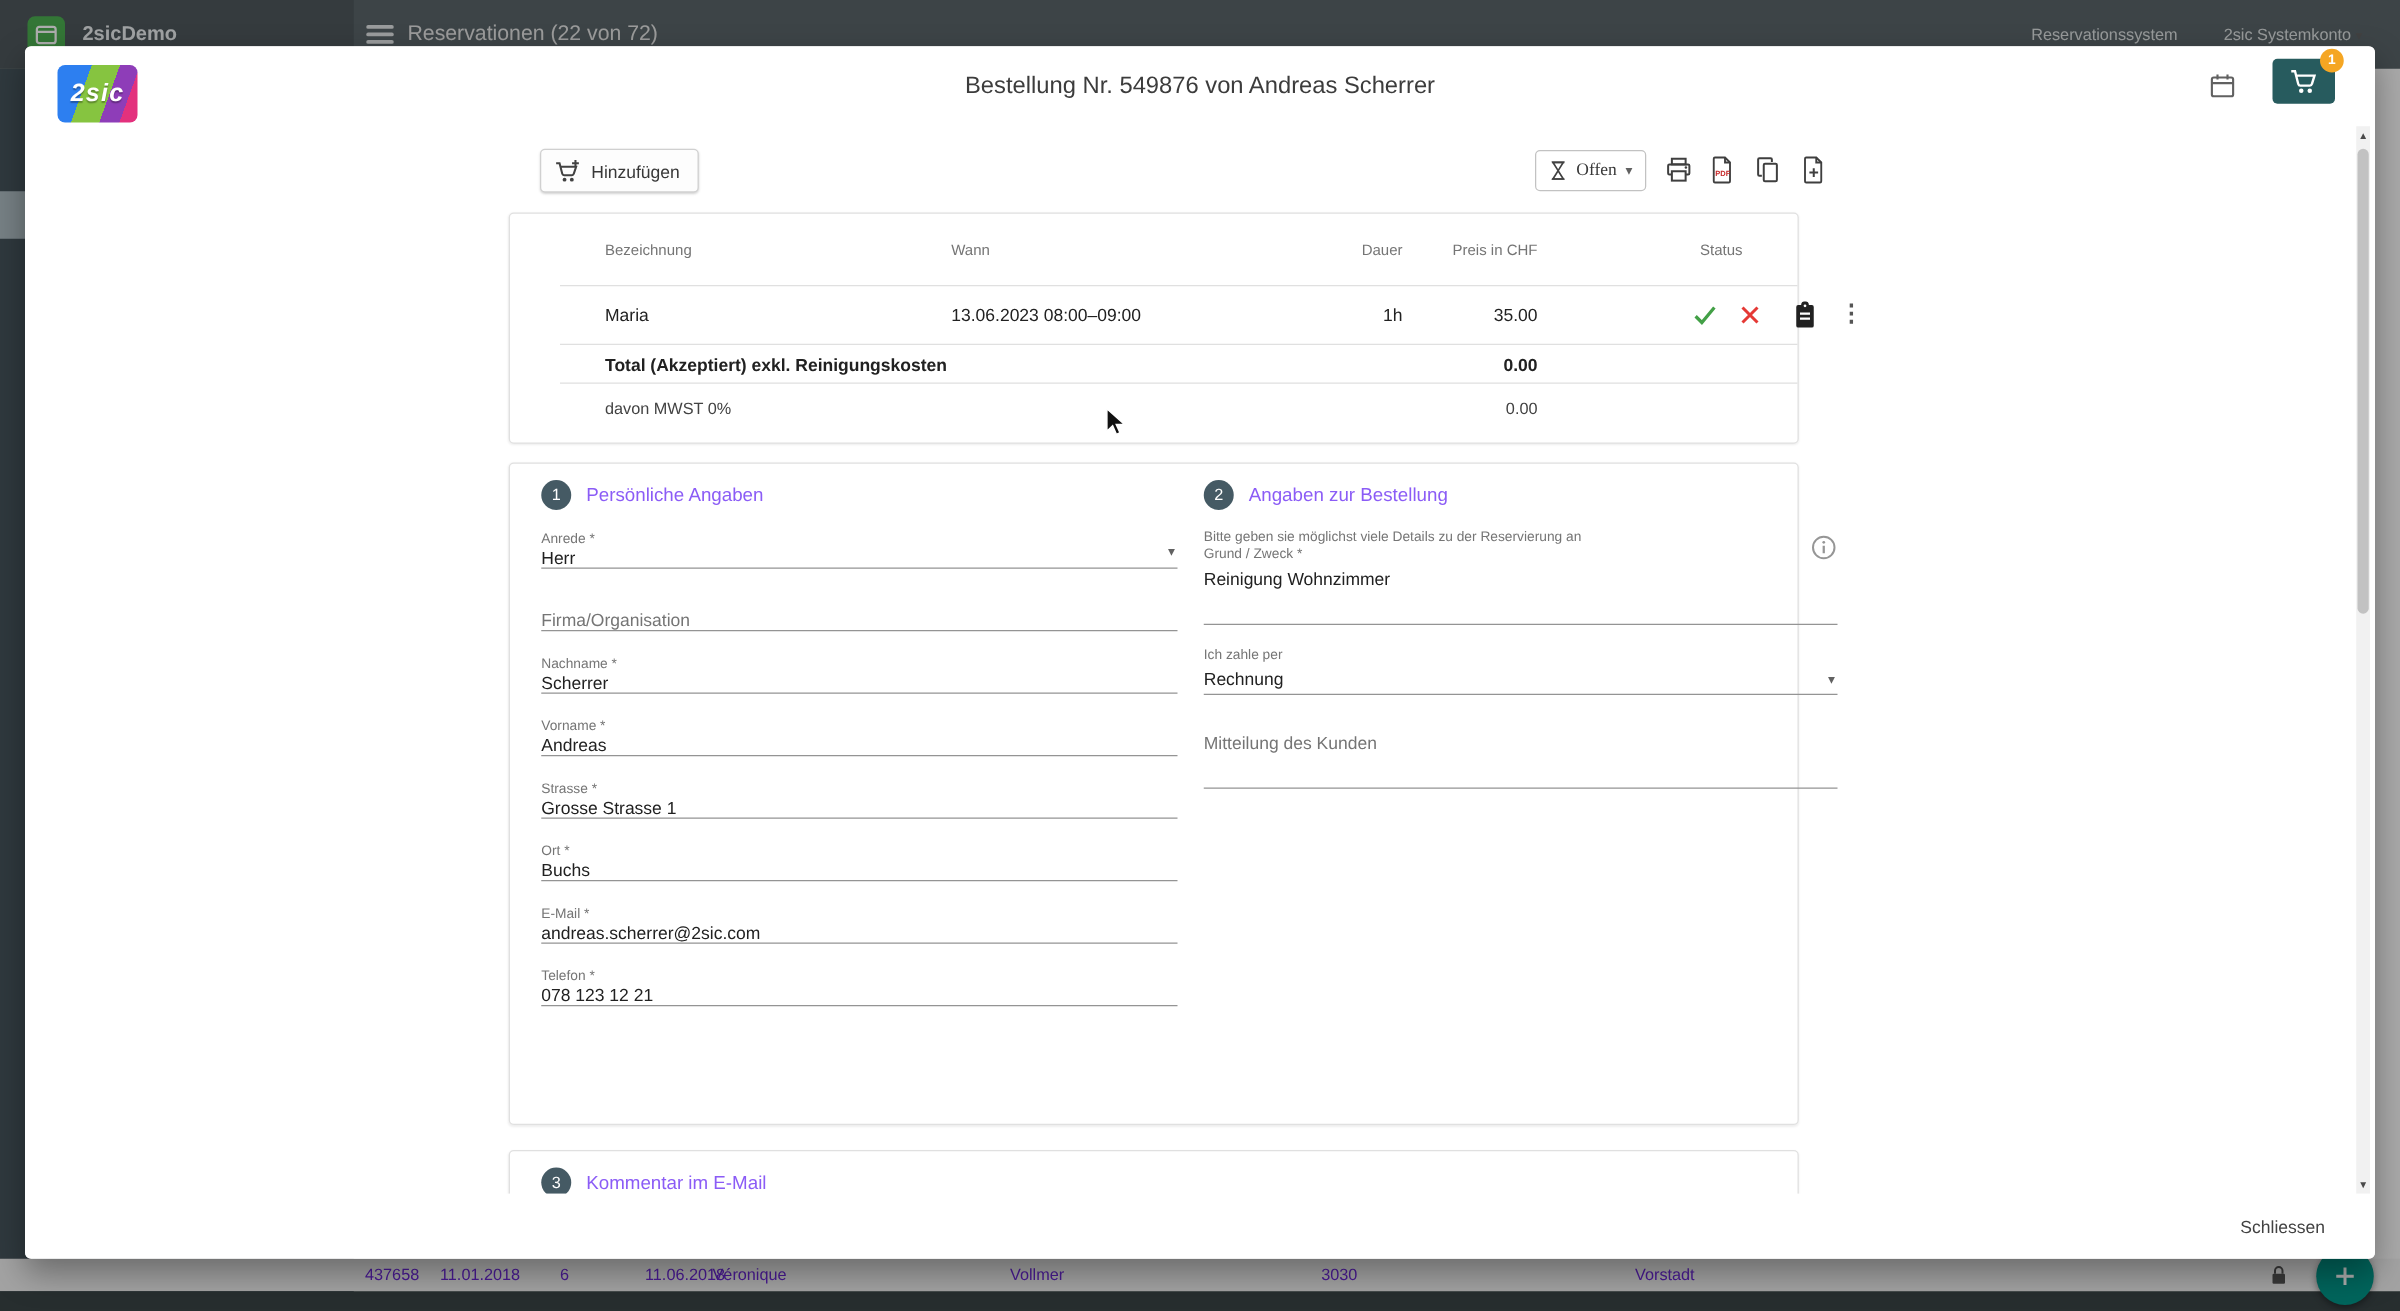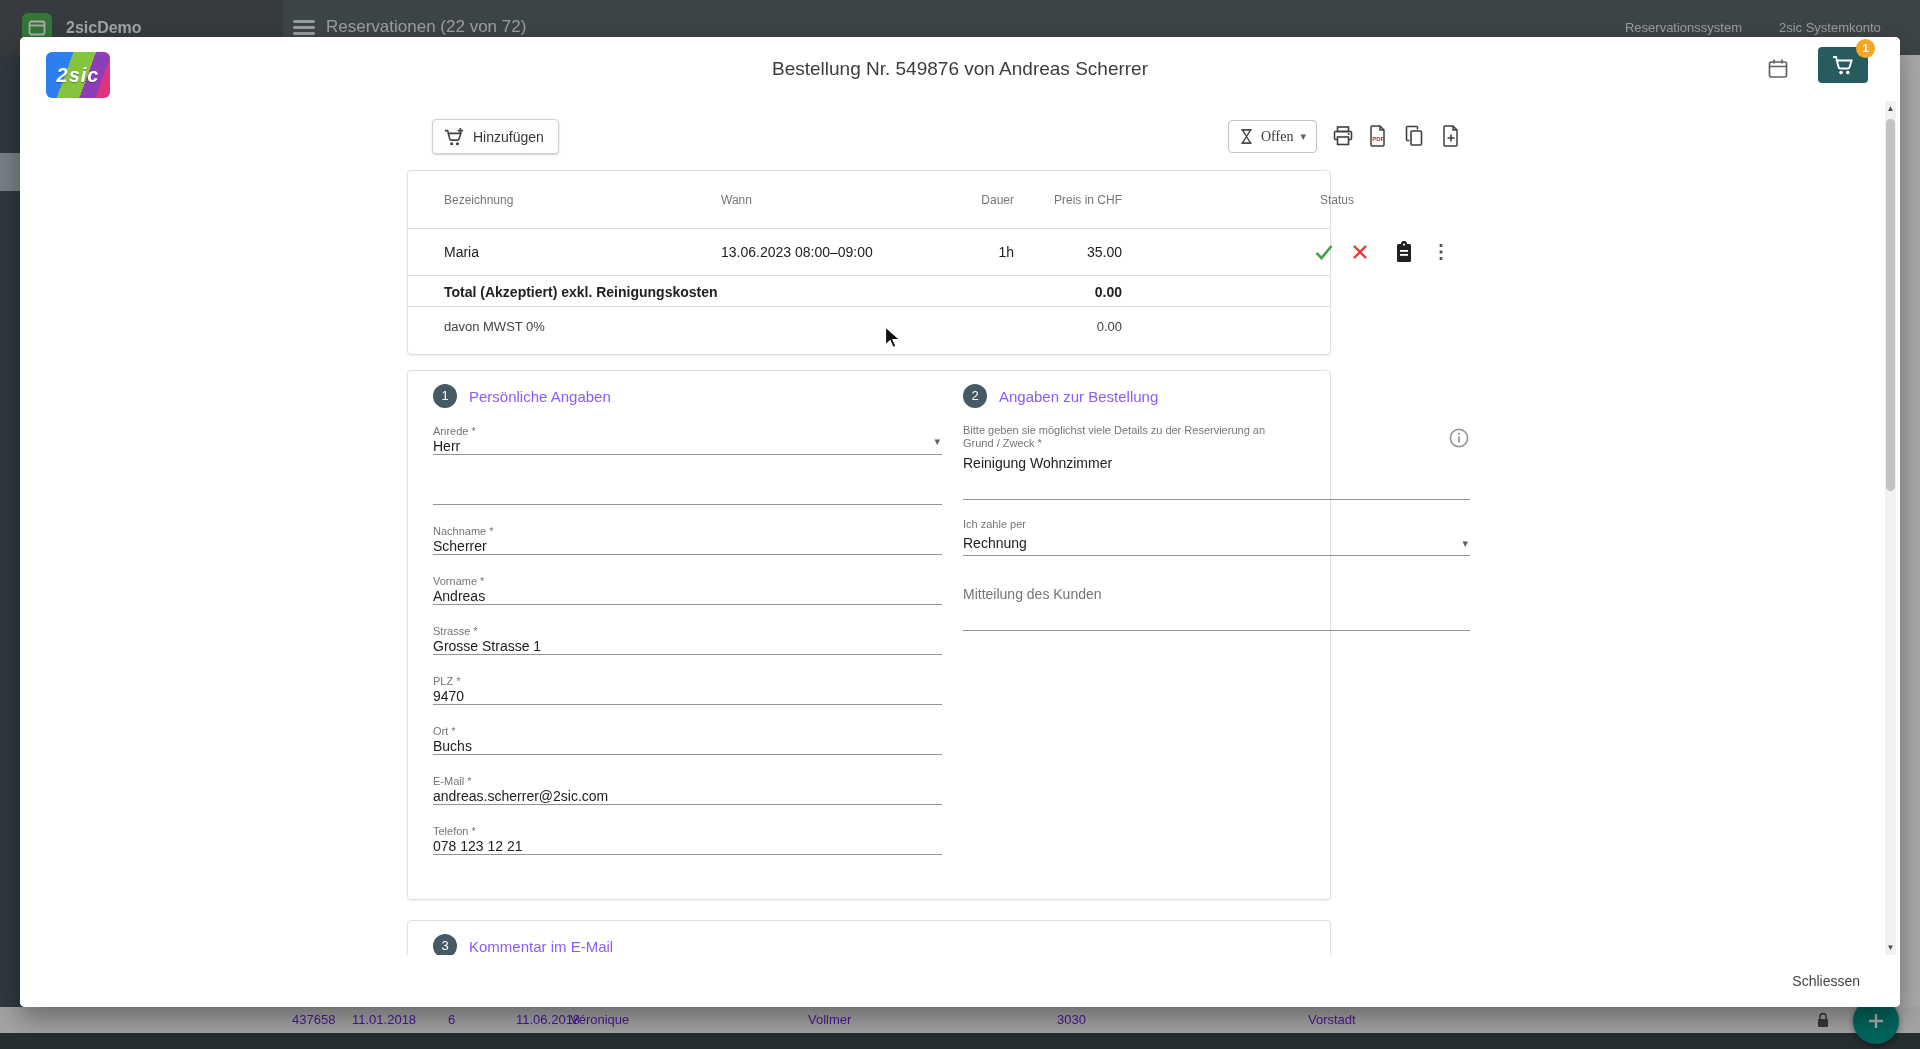--- a/index.html
+++ b/index.html
@@ -59,22 +59,22 @@
     border:1px solid #d0d0d0; border-radius:4px; box-shadow:0 1px 2px rgba(0,0,0,.18); cursor:pointer;
     display:flex; align-items:center; gap:8px; font-size:14px; color:#383838; font-family:inherit; }
   .btn-status { position:absolute; left:1208px; top:19px; height:33px; padding:0 10px; background:#fff;
     border:1px solid #c2c2c2; border-radius:4px; cursor:pointer; display:flex; align-items:center; gap:7px;
     font-size:14px; color:#383838; font-family:Liberation Serif, serif; }
   .icon-btn { position:absolute; top:18px; width:34px; height:34px; background:none; border:none; cursor:pointer;
     display:flex; align-items:center; justify-content:center; }
   .caret { color:#616161; font-size:11px; }
 
   
-  .card { position:absolute; left:387px; width:924px; background:#fff; border:1px solid #e0e0e0;
-    border-radius:4px; box-shadow:0 1px 2px rgba(0,0,0,.07); }
+  .card { position:absolute; left:387px; width:1032px; background:#fff; border:1px solid #e0e0e0;
+    border-radius:4px; box-shadow:0 1px 2px rgba(0,0,0,.07);padding-left:40px; }
   .table-card { top:69px; height:185px; }
   .sections-card { top:269px; height:530px; }
   .comment-card { top:819px; height:120px; }
 
   
   .t-head, .t-row, .t-total, .t-vat { position:relative; }
   .t-head { height:58px; border-bottom:1px solid #e0e0e0; font-size:12px; color:#757575; }
   .t-head span { position:absolute; line-height:58px; }
   .t-row { height:46px; font-size:14px; color:#212121; }
   .t-row .cell { position:absolute; line-height:46px; }
@@ -305,36 +305,33 @@
         </div>
 
         <div class="fields">
           <div class="field">
             <div class="f-label">Anrede *</div>
             <div class="f-value">Herr</div>
             <span class="caret">▾</span>
           </div>
           <div class="field">
             <div class="f-label"></div>
+            <div class="f-value ph">Firma/Organisation</div>
           </div>
           <div class="field">
             <div class="f-label">Nachname *</div>
             <div class="f-value">Scherrer</div>
           </div>
           <div class="field">
             <div class="f-label">Vorname *</div>
             <div class="f-value">Andreas</div>
           </div>
           <div class="field">
             <div class="f-label">Strasse *</div>
             <div class="f-value">Grosse Strasse 1</div>
-          </div>
-          <div class="field">
-            <div class="f-label">PLZ *</div>
-            <div class="f-value">9470</div>
           </div>
           <div class="field">
             <div class="f-label">Ort *</div>
             <div class="f-value">Buchs</div>
           </div>
           <div class="field">
             <div class="f-label">E-Mail *</div>
             <div class="f-value">andreas.scherrer@2sic.com</div>
           </div>
           <div class="field">

